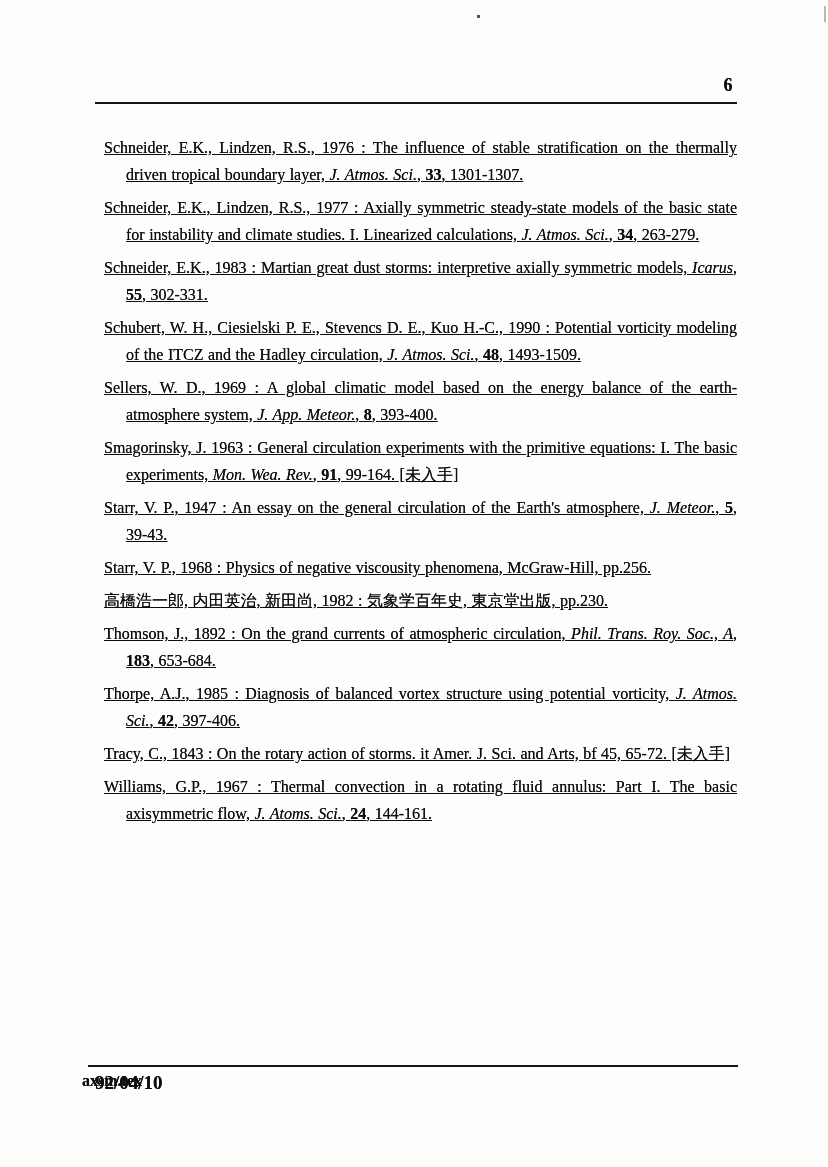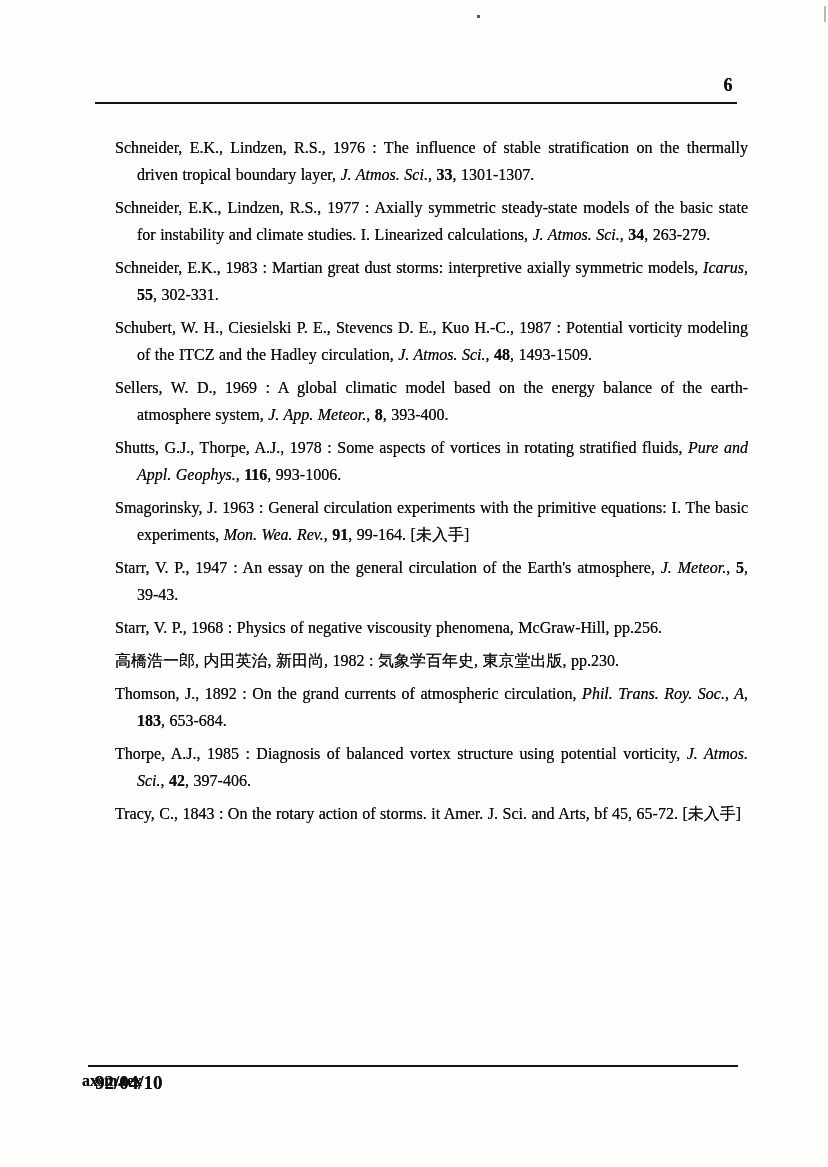--- a/index.html
+++ b/index.html
@@ -43,22 +43,23 @@
     position: absolute;
     top: 102px;
     left: 95px;
     width: 642px;
     height: 2px;
     background: #151515;
   }
   .ref-list {
     position: absolute;
     top: 134px;
-    left: 115px;
+    left: 104px;
     width: 633px;
+    text-decoration: underline;
   }
   .ref {
     margin: 0 0 6px 0;
     font-size: 16px;
     line-height: 27px;
     text-align: justify;
     padding-left: 22px;
     text-indent: -22px;
     word-spacing: 0.5px;
   }
@@ -98,30 +99,30 @@
   <span class="artifact-edge"></span>
 
   <div class="page-number">6</div>
 
   <div class="header-rule"></div>
 
   <main class="ref-list">
       <p class="ref"><span class="">Schneider, E.K., Lindzen, R.S., 1976 : The influence of stable stratification on the thermally driven tropical boundary layer, </span><span class="it">J. Atmos. Sci.</span><span class="">, </span><span class="bf">33</span><span class="">, 1301-1307.</span></p>
       <p class="ref"><span class="">Schneider, E.K., Lindzen, R.S., 1977 : Axially symmetric steady-state models of the basic state for instability and climate studies. I. Linearized calculations, </span><span class="it">J. Atmos. Sci.</span><span class="">, </span><span class="bf">34</span><span class="">, 263-279.</span></p>
       <p class="ref"><span class="">Schneider, E.K., 1983 : Martian great dust storms: interpretive axially symmetric models, </span><span class="it">Icarus</span><span class="">, </span><span class="bf">55</span><span class="">, 302-331.</span></p>
-      <p class="ref"><span class="">Schubert, W. H., Ciesielski P. E., Stevencs D. E., Kuo H.-C., 1987 : Potential vorticity modeling of the ITCZ and the Hadley circulation, </span><span class="it">J. Atmos. Sci.</span><span class="">, </span><span class="bf">48</span><span class="">, 1493-1509.</span></p>
+      <p class="ref"><span class="">Schubert, W. H., Ciesielski P. E., Stevencs D. E., Kuo H.-C., 1990 : Potential vorticity modeling of the ITCZ and the Hadley circulation, </span><span class="it">J. Atmos. Sci.</span><span class="">, </span><span class="bf">48</span><span class="">, 1493-1509.</span></p>
       <p class="ref"><span class="">Sellers, W. D., 1969 : A global climatic model based on the energy balance of the earth-atmosphere system, </span><span class="it">J. App. Meteor.</span><span class="">, </span><span class="bf">8</span><span class="">, 393-400.</span></p>
-      <p class="ref"><span class="">Shutts, G.J., Thorpe, A.J., 1978 : Some aspects of vortices in rotating stratified fluids, </span><span class="it">Pure and Appl. Geophys.</span><span class="">, </span><span class="bf">116</span><span class="">, 993-1006.</span></p>
       <p class="ref"><span class="">Smagorinsky, J. 1963 : General circulation experiments with the primitive equations: I. The basic experiments, </span><span class="it">Mon. Wea. Rev.</span><span class="">, </span><span class="bf">91</span><span class="">, 99-164. [未入手]</span></p>
       <p class="ref"><span class="">Starr, V. P., 1947 : An essay on the general circulation of the Earth's atmosphere, </span><span class="it">J. Meteor.</span><span class="">, </span><span class="bf">5</span><span class="">, 39-43.</span></p>
       <p class="ref"><span class="">Starr, V. P., 1968 : Physics of negative viscousity phenomena, McGraw-Hill, pp.256.</span></p>
       <p class="ref"><span class="">高橋浩一郎, 内田英治, 新田尚, 1982 : 気象学百年史, 東京堂出版, pp.230.</span></p>
       <p class="ref"><span class="">Thomson, J., 1892 : On the grand currents of atmospheric circulation, </span><span class="it">Phil. Trans. Roy. Soc., A</span><span class="">, </span><span class="bf">183</span><span class="">, 653-684.</span></p>
       <p class="ref"><span class="">Thorpe, A.J., 1985 : Diagnosis of balanced vortex structure using potential vorticity, </span><span class="it">J. Atmos. Sci.</span><span class="">, </span><span class="bf">42</span><span class="">, 397-406.</span></p>
       <p class="ref"><span class="">Tracy, C., 1843 : On the rotary action of storms. it Amer. J. Sci. and Arts, bf 45, 65-72. [未入手]</span></p>
+      <p class="ref"><span class="">Williams, G.P., 1967 : Thermal convection in a rotating fluid annulus: Part I. The basic axisymmetric flow, </span><span class="it">J. Atoms. Sci.</span><span class="">, </span><span class="bf">24</span><span class="">, 144-161.</span></p>
     </main>
 
   <div class="footer-rule"></div>
 
   <span class="footer-left">axsm.tex</span>
 
   <span class="footer-right">92/04/10</span>
 
 </div>
 

